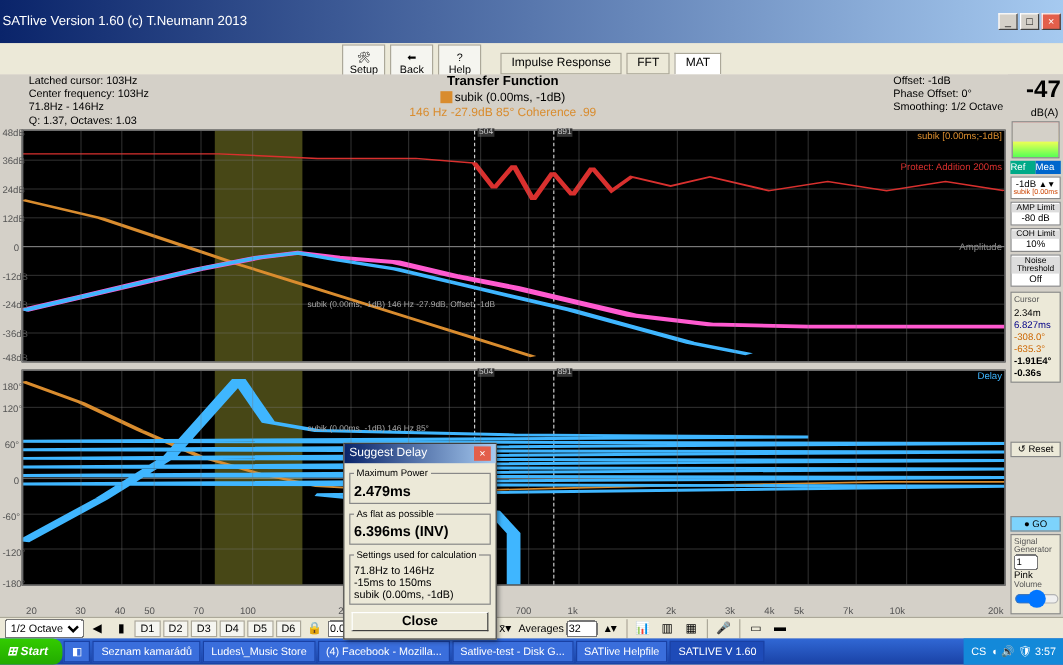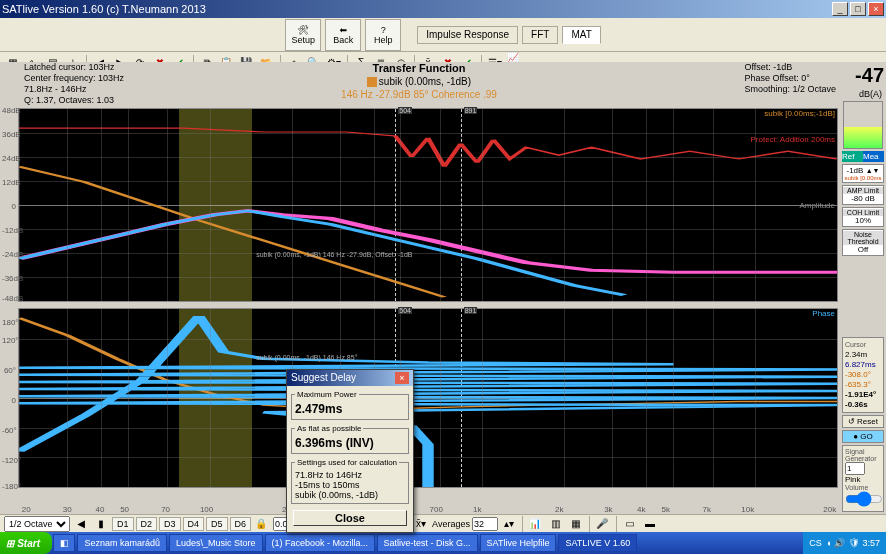--- a/index.html
+++ b/index.html
@@ -1,19 +1,19 @@
 <!DOCTYPE html>
 <html><head>
 <meta charset="utf-8">
 <style>
 * { margin:0; padding:0; box-sizing:border-box; font-family:Tahoma,Arial,sans-serif; }
 body { background:#d4d0c8; width:886px; height:554px; overflow:hidden; font-size:10px; position:relative; }
 
 
-.titlebar { height:18px; background:linear-gradient(to right,#0a246a,#a6caf0); color:#fff; display:flex; align-items:center; padding:0 2px; font-size:11px; }
+.titlebar { height:36px; background:linear-gradient(to right,#0a246a,#a6caf0); color:#fff; display:flex; align-items:center; padding:0 2px; font-size:11px; }
 .titlebar .spacer { flex:1; }
 .titlebar .winbtn { width:16px; height:14px; background:#d4d0c8; border:1px solid #fff; border-right-color:#404040; border-bottom-color:#404040; margin-left:2px; font-size:9px; line-height:12px; text-align:center; cursor:pointer; color:#000;}
 .titlebar .winbtn.close-x { background:#e35f4b; color:#fff; }
 
 
 .toolbar { height:22px; background:#ece9d8; border-bottom:1px solid #aca899; display:flex; align-items:center; padding:0 4px; gap:2px; }
 .tbtn { width:18px; height:18px; border:1px solid transparent; display:inline-flex; align-items:center; justify-content:center; cursor:pointer; font-size:10px; }
 .tsep { width:1px; height:16px; background:#aca899; margin:0 2px; }
 .bigbtn { height:32px; min-width:36px; border:1px solid #aca899; background:#f5f5f0; display:flex; flex-direction:column; align-items:center; justify-content:center; font-size:9px; cursor:pointer; padding:0 4px;}
 .tabbtn { height:18px; padding:0 8px; border:1px solid #aca899; background:#ece9d8; cursor:pointer; font-size:10px; display:inline-flex; align-items:center;}
@@ -42,21 +42,21 @@
 .plot svg { position:absolute; inset:0; width:100%; height:100%; }
 
 
 .rightpanel { position:absolute; right:0; top:0; width:46px; bottom:0; background:#d4d0c8; display:flex; flex-direction:column; align-items:center; gap:2px; padding-top:2px;}
 .db-readout { font-size:20px; font-weight:bold; text-align:right; width:100%; padding-right:2px;}
 .db-unit { font-size:9px; text-align:right; width:100%; padding-right:4px;}
 .meter { width:40px; height:48px; background:linear-gradient(to top,#5f5,#ff5,#f55); border:1px solid #888; position:relative;}
 .meter .bar { position:absolute; top:0; left:0; right:0; height:55%; background:#d4d0c8;}
 .pill { width:42px; font-size:8px; border:1px solid #888; background:#fff; text-align:center; padding:1px 0;}
 .pill .hd { background:#ddd; font-size:7px;}
-.pill.btn { cursor:pointer; background:#ece9d8;}
+.pill.btn { cursor:pointer; background:#ece9d8;margin-top:47px;}
 .smallgroup { border:1px solid #888; width:42px; font-size:8px; padding:2px; background:#ece9d8;}
 .smallgroup .lbl { font-size:7px; color:#555;}
 .smallgroup input[type=range]{ width:38px;}
 
 .ref-mea { display:flex; width:42px;}
 .ref-mea div { flex:1; text-align:left; font-size:8px; color:#fff; padding:1px 0; cursor:pointer;}
 .ref-mea .ref{ background:#0a8;}
 .ref-mea .mea{ background:#06c;}
 
 
@@ -240,21 +240,21 @@
       <div class="gl-h" style="top:50%; background:rgba(200,200,200,0.6);"></div>
       <div class="gl-h" style="top:66.6%"></div>
         <div class="gl-h" style="top:83.3%"></div>
     </div>
     <div class="cursor-line" style="left:46%;">
         <span style="position:absolute;top:-2px;left:2px;color:#ccc;font-size:7px;background:#333;padding:0 1px;">504</span>
       </div>
     <div class="cursor-line" style="left:54%;">
         <span style="position:absolute;top:-2px;left:2px;color:#ccc;font-size:7px;background:#333;padding:0 1px;">891</span>
       </div>
-    <div style="position:absolute; right:2px; top:0; font-size:8px; color:#3fb6ff;">Phase</div>
+    <div style="position:absolute; right:2px; top:0; font-size:8px; color:#3fb6ff;">Delay</div>
     <svg viewBox="0 0 100 100" preserveAspectRatio="none">
 
       <polyline points="0,5 6,15 12,28 18,40 24,48 30,54 38,56 46,56 54,55 64,54 76,53 88,52 100,52" stroke="#d98c2e" stroke-width="0.8" fill="none"></polyline>
 
       <polyline points="0,80 8,60 15,40 22,4,25 24,30 28,50 30,80 31,0 33,100 34,0 37,100 38,0 41,100 42,0 45,100 46,0 49,100 50,0 53,100 54,30 58,48 66,50 76,50 88,50 100,50" stroke="#3fb6ff" stroke-width="1.4" fill="none"></polyline>
     </svg>
     <span style="position:absolute;left:29%;top:25%;font-size:7px;color:#aaa;">subik (0.00ms, -1dB) 146 Hz 85°</span>
   <div class="gl-v" style="left: 0%;"></div>
       <div class="gl-v" style="left: 5.86971%;"></div>
       <div class="gl-v" style="left: 10.0343%;"></div>
@@ -403,21 +403,21 @@
   <span class="tsep"></span>
   <span class="tbtn">▭</span>
   <span class="tbtn">▬</span>
 </div>
 
 <div class="taskbar">
   <div class="start"><span>⊞</span>&nbsp;<span>Start</span></div>
   <div class="task">◧</div>
   <div class="task">Seznam kamarádů</div>
   <div class="task">Ludes\_Music Store</div>
-  <div class="task">(1) Facebook - Mozilla...</div>
+  <div class="task">(4) Facebook - Mozilla...</div>
   <div class="task">Satlive-test - Disk G...</div>
   <div class="task">SATlive Helpfile</div>
   <div class="task" style="background:#1e4bb8">SATLIVE V 1.60</div>
   <div class="tray">
     <span>CS</span>&nbsp;&nbsp;
     <span>◐ 🔊 🛡</span>&nbsp;
     <span>3:57</span>
   </div>
 </div>
 

